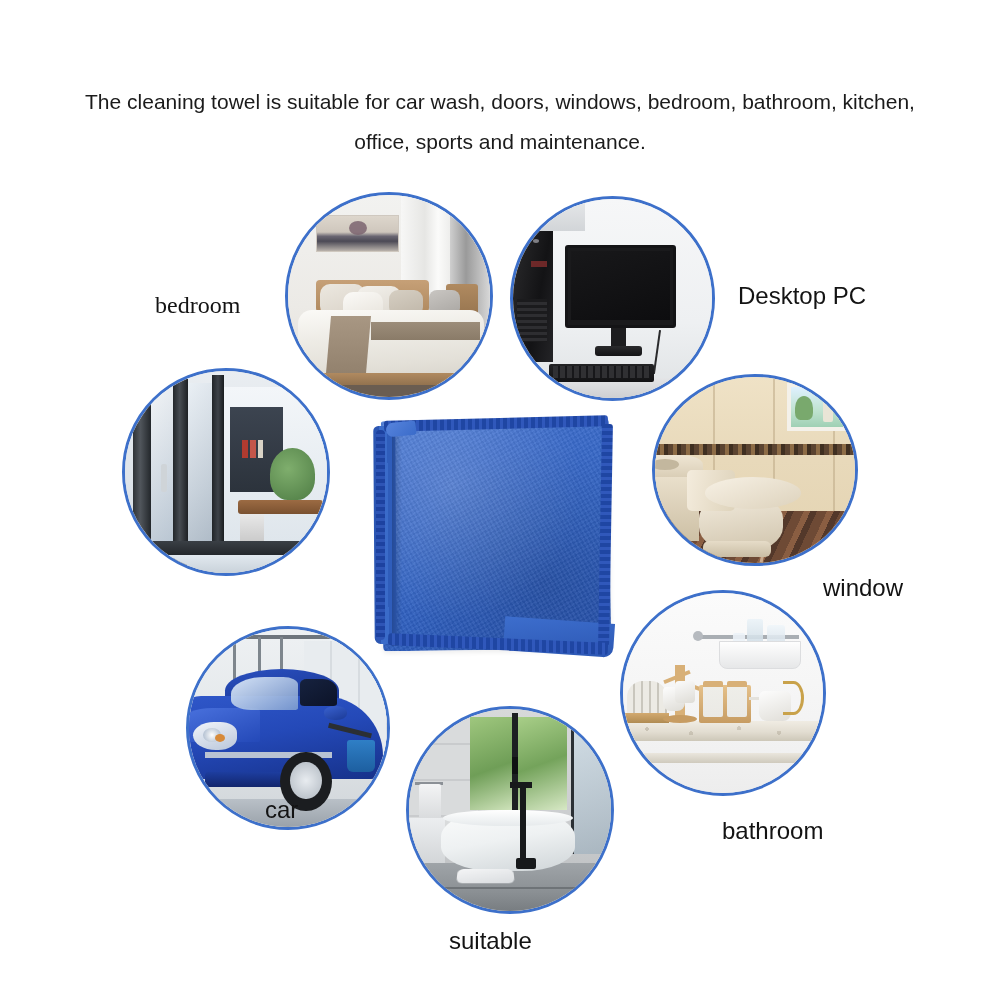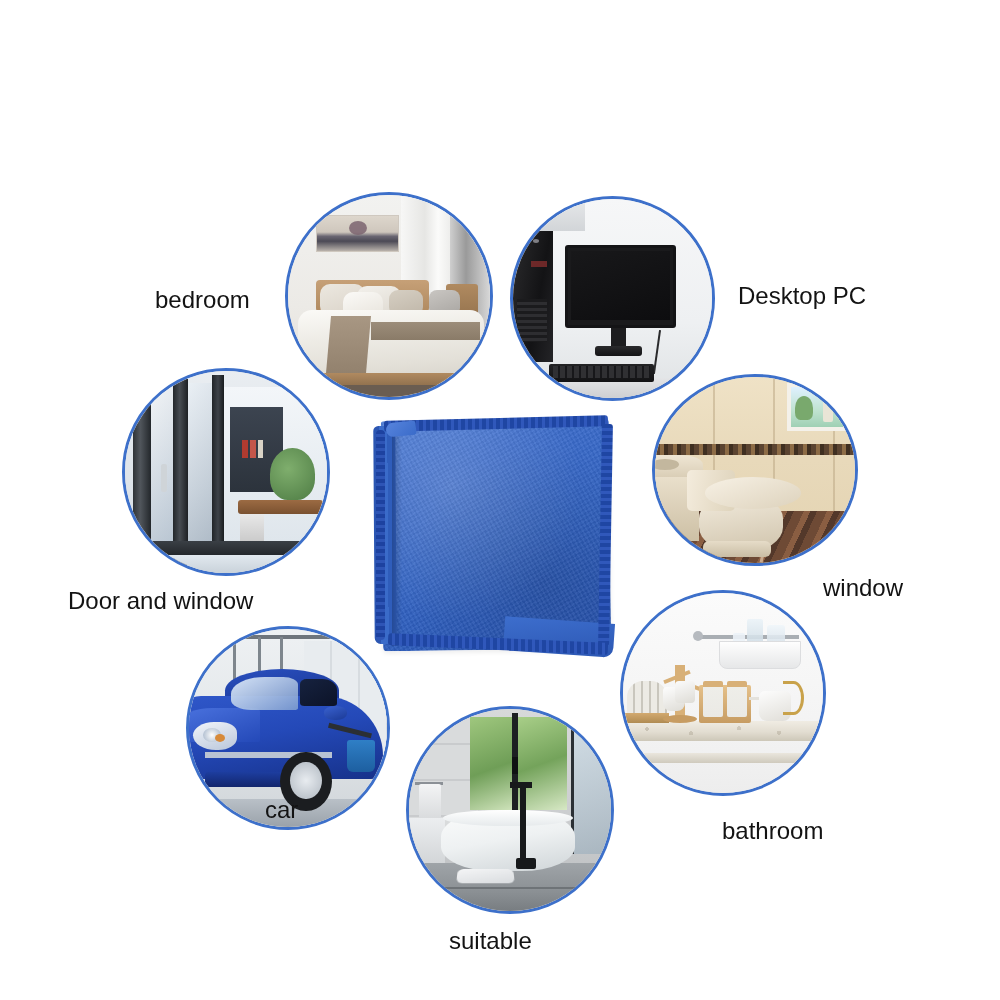--- a/index.html
+++ b/index.html
@@ -365,20 +365,21 @@
     background:linear-gradient(170deg,#3d6ecd,#2c57b3);
     border-radius:0 0 10px 8px;
   }
 </style>
 </head>
 <body>
 
 <div id="stage">
 
 
+  <div class="subtitle">The cleaning towel is suitable for car wash, doors, windows, bedroom, bathroom, kitchen, office, sports and maintenance.</div>
 
   <div class="node" style="left:285px;top:192px;width:208px;height:208px;">
     <div class="circle" style="width:208px;height:208px;">
       <div class="scene">
         <div class="p bd-wall"></div>
         <div class="p bd-curtain"></div>
         <div class="p bd-curtain2"></div>
         <div class="p bd-art"></div>
         <div class="p bd-sun"></div>
         <div class="p bd-headboard"></div>
@@ -389,21 +390,21 @@
         <div class="p bd-pillow4"></div>
         <div class="p bd-pillow3"></div>
         <div class="p bd-duvet"></div>
         <div class="p bd-runner"></div>
         <div class="p bd-runner2"></div>
         <div class="p bd-base"></div>
         <div class="p bd-floor"></div>
       </div>
     </div>
   </div>
-  <div class="lbl" style="left:155px;top:286px;">bedroom</div>
+  <div class="lbl" style="left:155px;top:292px;font-family:Liberation Serif, serif;">bedroom</div>
 
   <div class="node" style="left:510px;top:196px;width:205px;height:205px;">
     <div class="circle" style="width:205px;height:205px;">
       <div class="scene">
         <div class="p pc-wall"></div>
         <div class="p pc-shelf"></div>
         <div class="p pc-tower"></div>
         <div class="p pc-towervent"></div>
         <div class="p pc-towerdot"></div>
         <div class="p pc-towerdot2"></div>
@@ -437,21 +438,20 @@
         <div class="p dw-glassB"></div>
         <div class="p dw-frameA"></div>
         <div class="p dw-frameB"></div>
         <div class="p dw-frameC"></div>
         <div class="p dw-hand"></div>
         <div class="p dw-floor"></div>
         <div class="p dw-sillmul"></div>
       </div>
     </div>
   </div>
-  <div class="lbl" style="left:68px;top:587px;">Door and window</div>
 
   <div class="node" style="left:652px;top:374px;width:206px;height:192px;">
     <div class="circle" style="width:206px;height:192px;">
       <div class="scene">
         <div class="p tl-wall"></div>
         <div class="p tl-grout"></div>
         <div class="p tl-floor"></div>
         <div class="p tl-floorline"></div>
         <div class="p tl-band"></div>
         <div class="p tl-window"></div>

